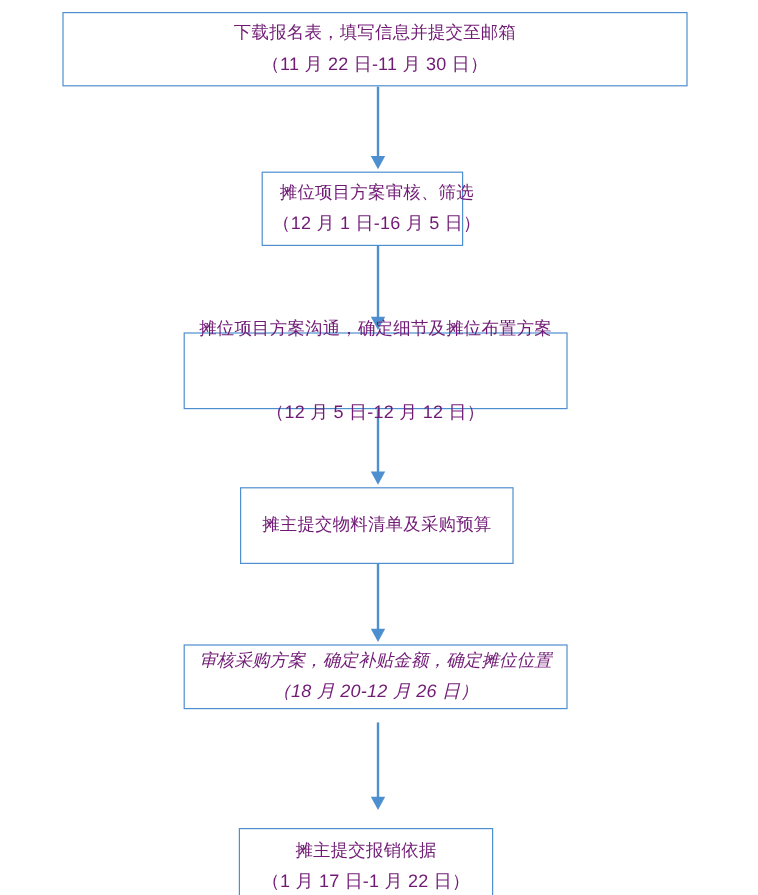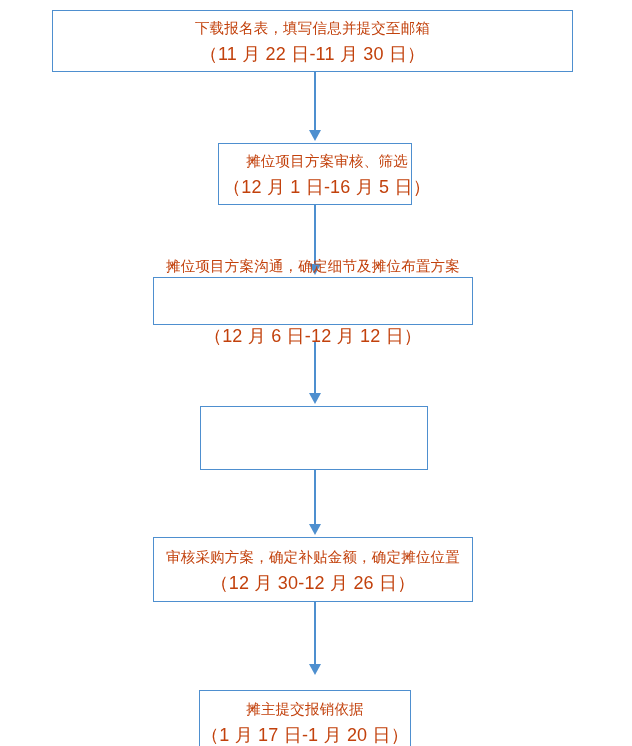--- a/index.html
+++ b/index.html
@@ -28,30 +28,30 @@
     box-sizing: border-box;
     border: 1.5px solid #4e8fcf;
     background: #ffffff;
     display: flex;
     flex-direction: column;
     align-items: center;
     justify-content: center;
   }
 
   .node-line {
-    color: #c2410c;
+    color: #701a75;
     font-size: 14.5px;
     line-height: 26px;
     letter-spacing: 0.2px;
     white-space: nowrap;
     text-align: center;
   }
 
   .node-line.date {
-    font-size: 18px;
+    font-size: 15px;
   }
 
   .connector {
     position: absolute;
   }
 
   .connector svg {
     display: block;
     overflow: visible;
   }
@@ -90,36 +90,37 @@
       <line x1="8" y1="0" x2="8" y2="64" stroke="#4e8fcf" stroke-width="2"></line>
       <polygon points="2,62 14,62 8,73" fill="#4e8fcf"></polygon>
     </svg>
   </div>
 
   <div class="node" style="left: 52px; top: 10px; width: 521px; height: 62px;">
     <div class="node-line">下载报名表，填写信息并提交至邮箱</div>
     <div class="node-line date">（11 月 22 日-11 月 30 日）</div>
   </div>
 
-  <div class="node" style="left: 218px; top: 143px; width: 194px; height: 62px; padding-left: 24px;">
+  <div class="node" style="left: 218px; top: 143px; width: 168px; height: 62px; padding-left: 24px;">
     <div class="node-line">摊位项目方案审核、筛选</div>
     <div class="node-line date">（12 月 1 日-16 月 5 日）</div>
   </div>
 
-  <div class="node" style="left: 153px; top: 277px; width: 320px; height: 48px; gap: 44px;">
+  <div class="node" style="left: 153px; top: 277px; width: 320px; height: 64px; gap: 44px;">
     <div class="node-line">摊位项目方案沟通，确定细节及摊位布置方案</div>
-    <div class="node-line date">（12 月 6 日-12 月 12 日）</div>
+    <div class="node-line date">（12 月 5 日-12 月 12 日）</div>
   </div>
 
   <div class="node" style="left: 200px; top: 406px; width: 228px; height: 64px;">
+    <div class="node-line">摊主提交物料清单及采购预算</div>
   </div>
 
-  <div class="node" style="left: 153px; top: 537px; width: 320px; height: 65px;">
+  <div class="node" style="left: 153px; top: 537px; width: 320px; height: 54px; font-style: italic;">
     <div class="node-line">审核采购方案，确定补贴金额，确定摊位位置</div>
-    <div class="node-line date">（12 月 30-12 月 26 日）</div>
+    <div class="node-line date">（18 月 20-12 月 26 日）</div>
   </div>
 
   <div class="node" style="left: 199px; top: 677px; width: 212px; height: 63px; margin-top: 13px;">
     <div class="node-line">摊主提交报销依据</div>
-    <div class="node-line date">（1 月 17 日-1 月 20 日）</div>
+    <div class="node-line date">（1 月 17 日-1 月 22 日）</div>
   </div>
 
 </div>
 
 </body></html>

